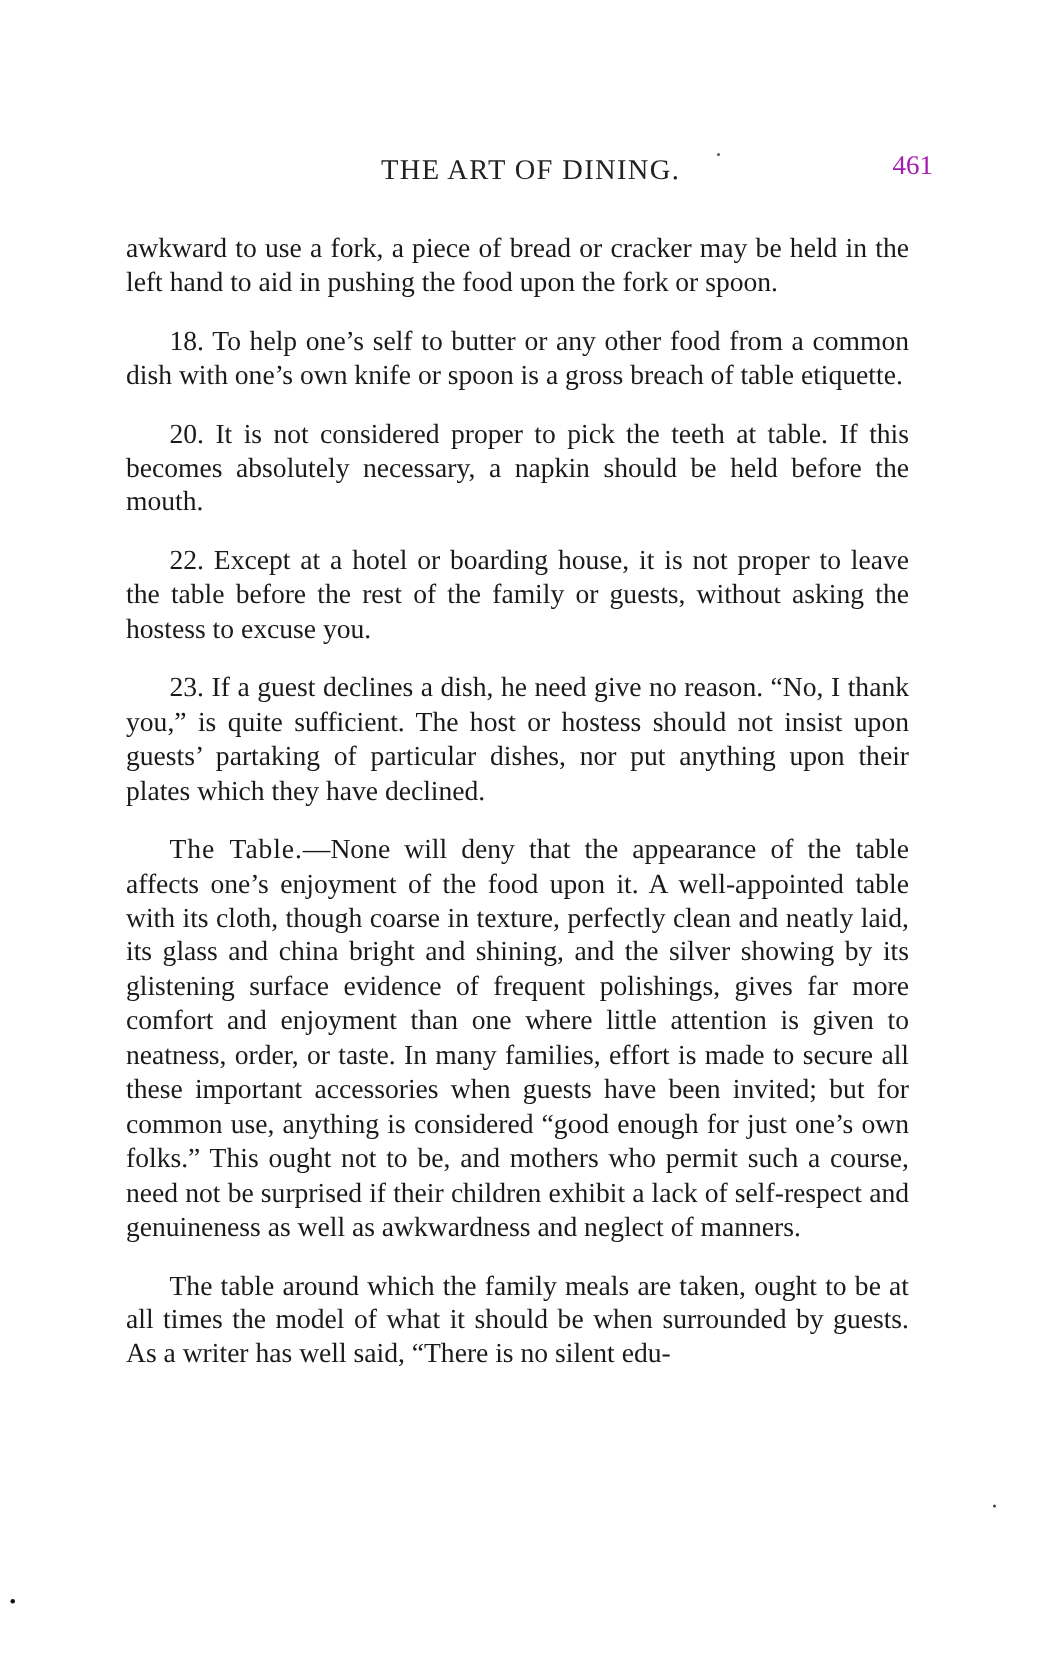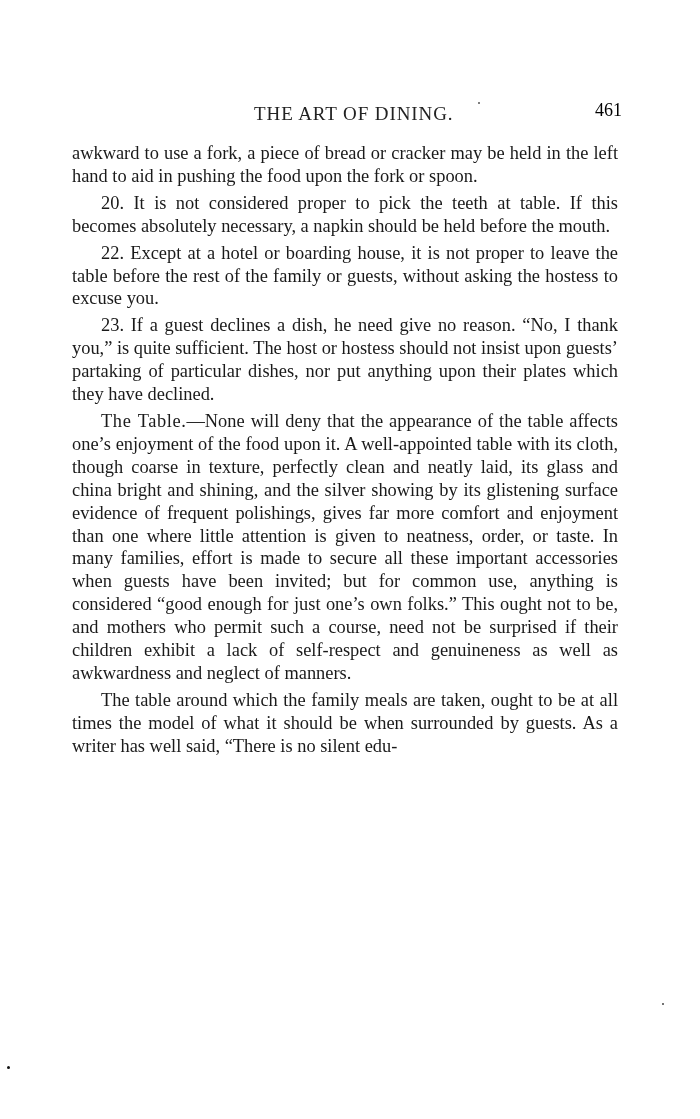--- a/index.html
+++ b/index.html
@@ -35,34 +35,34 @@
       top: 0;
       font-size: 19px;
       letter-spacing: 0.9px;
       color: #222;
     }
     .page-number {
       position: absolute;
       right: 0;
       top: -3px;
       font-size: 18px;
-      color: #000000;
+      color: #a21caf;
     }
     .body-text {
       position: absolute;
       left: 68px;
       top: 138px;
       width: 554px;
       font-size: 18.4px;
       line-height: 22.9px;
       text-align: justify;
       text-align-last: left;
     }
     .body-text p {
-      margin: 4px;
+      margin: 16px;
       padding: 0;
       text-indent: 0;
     }
     .body-text p.indent {
       text-indent: 29px;
     }
     .run-in-head {
       font-weight: normal;
       letter-spacing: 0.6px;
     }
@@ -80,20 +80,24 @@
   <div class="running-head">
     <span class="running-title">THE ART OF DINING.</span>
     <span class="page-number">461</span>
   </div>
 
   <div class="body-text">
     <p>
       <span>awkward to use a fork, a piece of bread or cracker may be held in the left hand to aid in pushing the food upon the fork or spoon.</span>
     </p>
 
+    <p class="indent">
+      <span>18.</span>
+      <span>To help one’s self to butter or any other food from a common dish with one’s own knife or spoon is a gross breach of table etiquette.</span>
+    </p>
 
 
     <p class="indent">
       <span>20.</span>
       <span>It is not considered proper to pick the teeth at table. If this becomes absolutely necessary, a napkin should be held before the mouth.</span>
     </p>
 
 
     <p class="indent">
       <span>22.</span>

